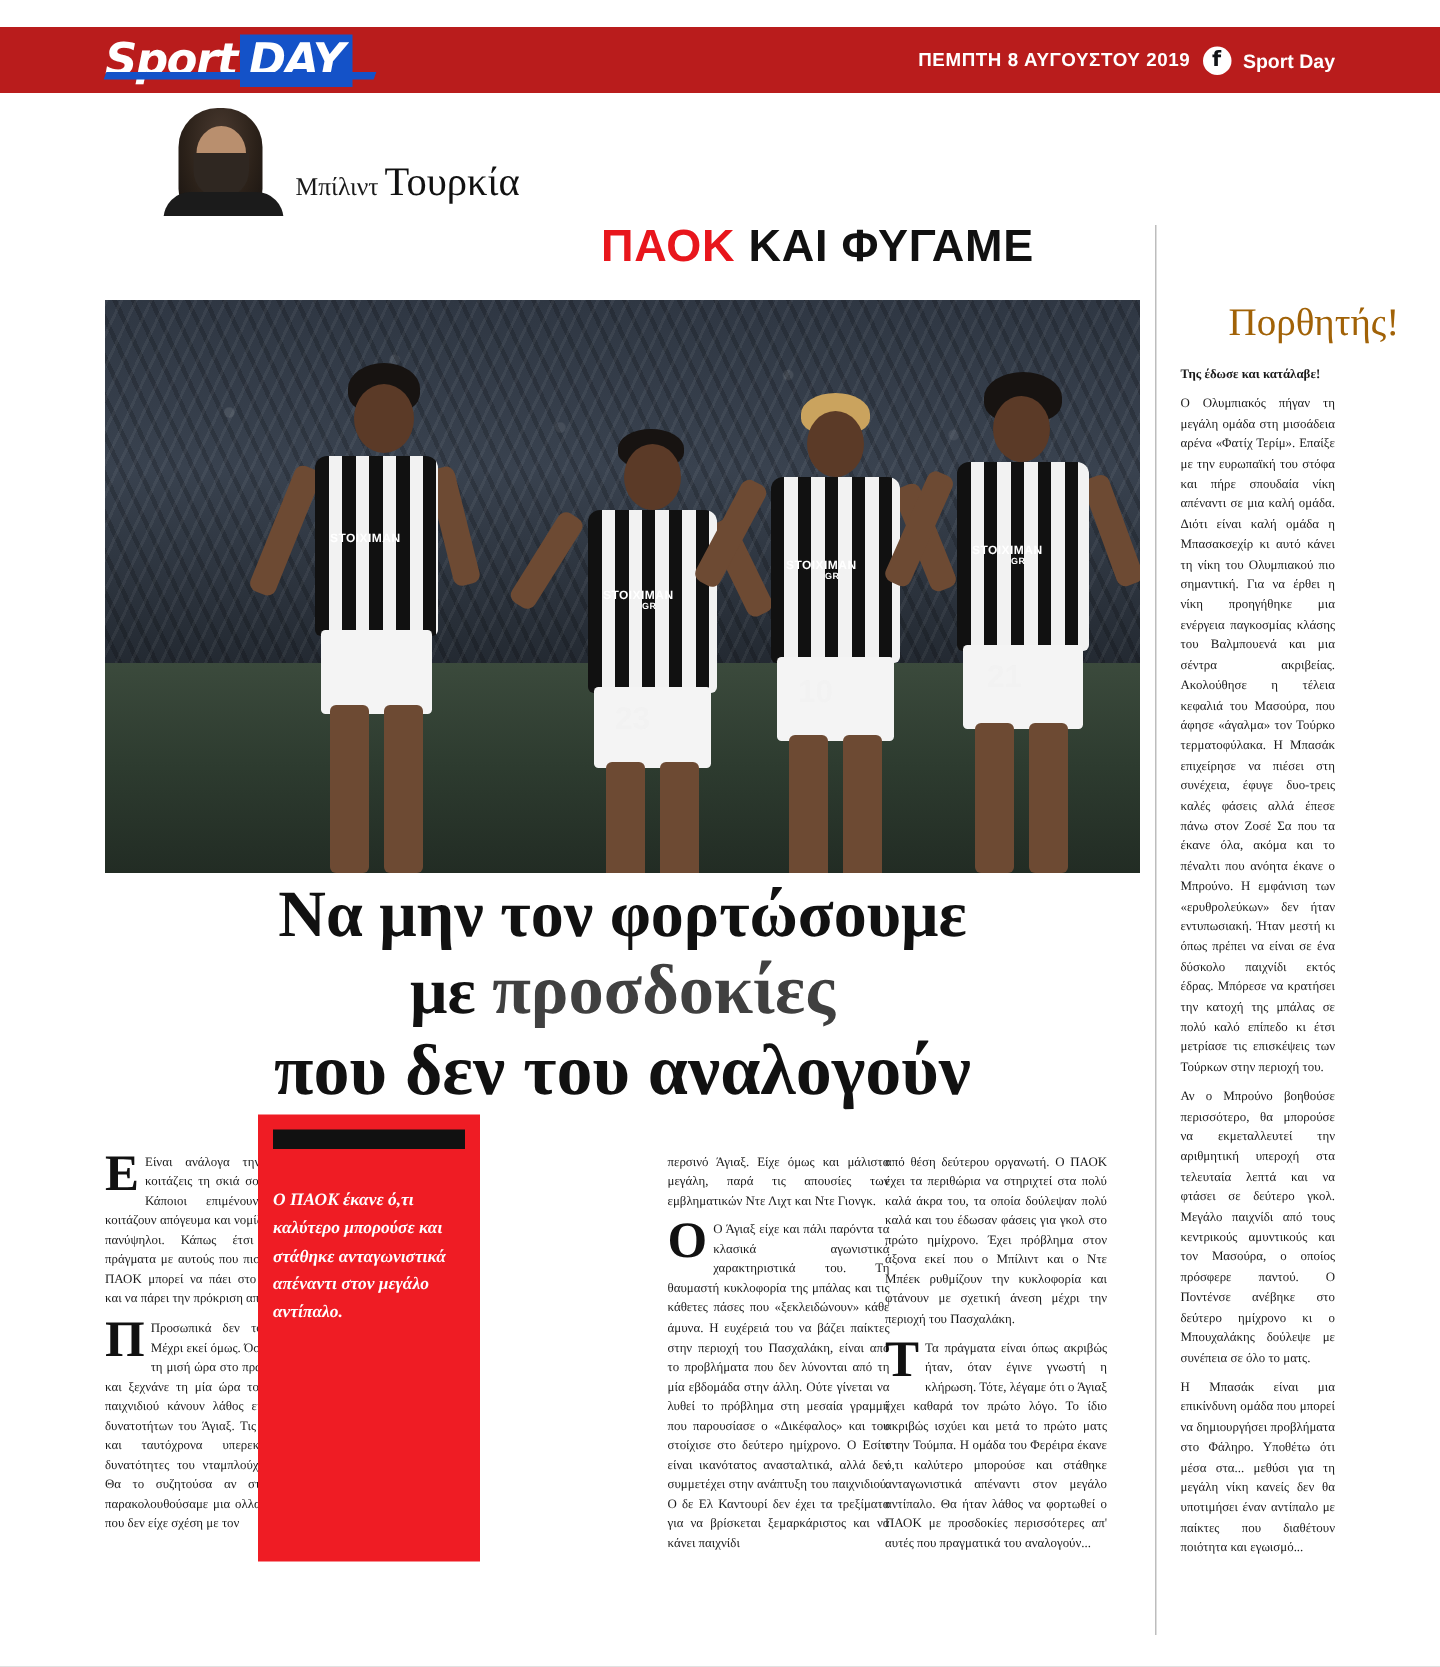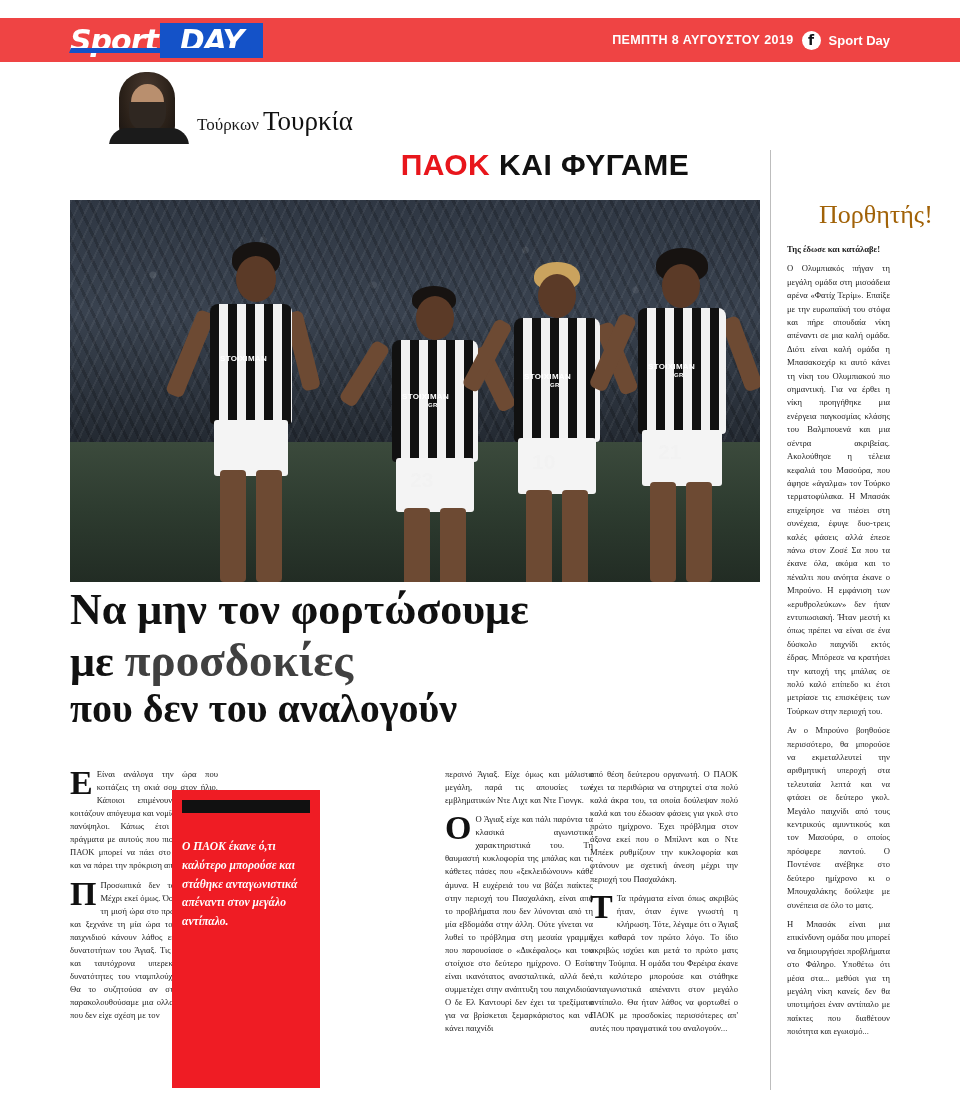--- a/index.html
+++ b/index.html
@@ -5,33 +5,33 @@
   html,body{margin:0;padding:0;background:#c9c9c9;}
   body{font-family:"Liberation Serif", serif;}
   .page{
     width:960px;height:1111px;background:#ffffff;position:relative;overflow:hidden;
     box-sizing:border-box;
   }
   .page-inner{position:absolute;left:0;top:0;right:0;bottom:0;}
 
   
   .masthead{
-    position:absolute;left:0;top:18px;width:960px;height:44px;background:#ef4444;
+    position:absolute;left:0;top:18px;width:960px;height:44px;background:#b91c1c;
   }
   .logo{
     position:absolute;left:70px;top:4px;height:36px;display:flex;align-items:center;
   }
   .logo .sport{
     font-family:"DejaVu Sans", sans-serif;font-style:italic;font-weight:bold;
     font-size:30px;color:#ffffff;letter-spacing:-1px;
   }
   .logo .day{
     font-family:"DejaVu Sans", sans-serif;font-style:italic;font-weight:bold;
     font-size:30px;color:#ffffff;letter-spacing:-1px;background:#1452c8;
-    padding:0 20px;margin-left:2px;
+    padding:0 6px;margin-left:2px;
   }
   .logo .swoosh{
     position:absolute;left:0;top:26px;width:180px;height:5px;background:#1452c8;
     transform:skewX(-20deg);
   }
   .masthead-right{
     position:absolute;right:70px;top:0;height:44px;display:flex;align-items:center;gap:8px;
     color:#ffffff;
   }
   .date-text{
@@ -128,49 +128,49 @@
     position:absolute;color:#ffffff;font-family:"Liberation Sans", sans-serif;
     font-size:8px;font-weight:bold;letter-spacing:.3px;
   }
   .num{
     position:absolute;color:#f2f2f2;font-family:"Liberation Sans", sans-serif;
     font-weight:bold;font-size:21px;opacity:.92;
   }
 
   
   .headline{
-    position:absolute;left:70px;top:585px;width:690px;
+    position:absolute;left:70px;top:585px;width:690px;text-align:center;
     font-family:"Liberation Serif", serif;font-weight:bold;color:#111111;
     line-height:1.12;
   }
   .headline .l1{font-size:44px;display:block;}
   .headline .l2{font-size:44px;display:block;}
   .headline .l2 .red{color:#404040;font-size:47px;}
-  .headline .l3{font-size:40px;display:block;}
+  .headline .l3{font-size:48px;display:block;}
 
   
   .cols{
     position:absolute;left:70px;top:768px;width:690px;height:320px;
   }
   .col{
     position:absolute;top:0;width:148px;font-family:"Liberation Serif", serif;
     font-size:8.6px;line-height:1.52;color:#1a1a1a;text-align:justify;
   }
   .col p{margin:0 0 6px 0;}
   .col1{left:0;}
   .col2{left:346px;margin-left:29px;}
   .col3{left:520px;}
   .dropcap{
     float:left;font-family:"Liberation Serif", serif;font-weight:bold;
     font-size:34px;line-height:26px;padding:2px 4px 0 0;color:#111111;
   }
 
   
   .quotebox{
-    position:absolute;left:172px;top:790px;width:148px;height:298px;background:#ef1c24;
+    position:absolute;left:172px;top:743px;width:148px;height:298px;background:#ef1c24;
   }
   .quotebox .bar{
     position:absolute;left:10px;top:10px;width:128px;height:13px;background:#111111;
   }
   .quotebox p{
     position:absolute;left:10px;top:48px;width:128px;margin:0;color:#ffffff;
     font-family:"Liberation Serif", serif;font-style:italic;font-weight:bold;
     font-size:11.6px;line-height:1.62;
   }
 
@@ -210,21 +210,21 @@
   </div>
 
   <div class="byline">
     <div class="byline-photo">
       <div class="head"></div>
       <div class="face"></div>
       <div class="beard"></div>
       <div class="body"></div>
     </div>
     <div class="byline-name">
-      <span class="first">Τούρκων</span>
+      <span class="first">Μπίλιντ</span>
       <span class="last">Τουρκία</span>
     </div>
   </div>
 
   <div class="kicker">
     <span class="red">ΠΑΟΚ</span><span> ΚΑΙ ΦΥΓΑΜΕ</span>
   </div>
 
   <div class="photo">
     <div class="crowd"></div>

